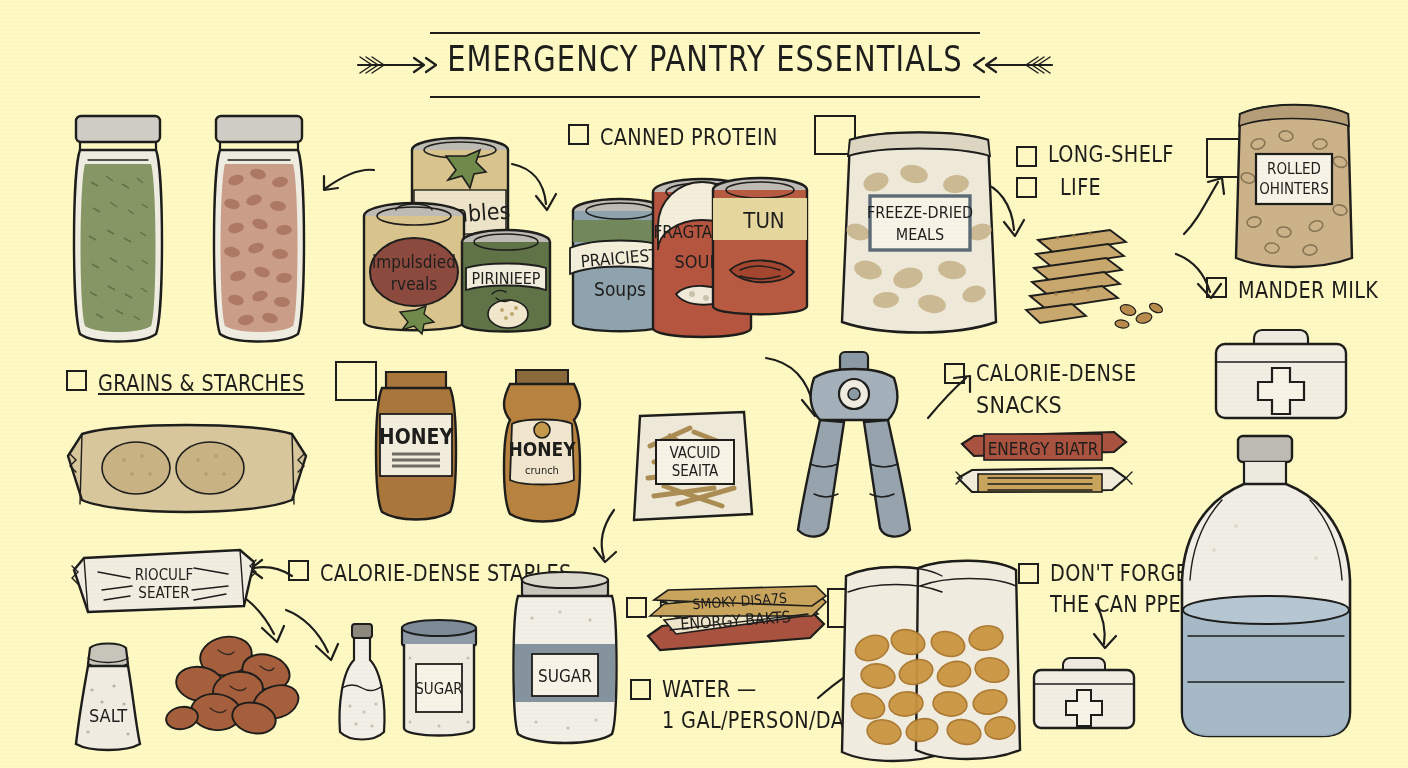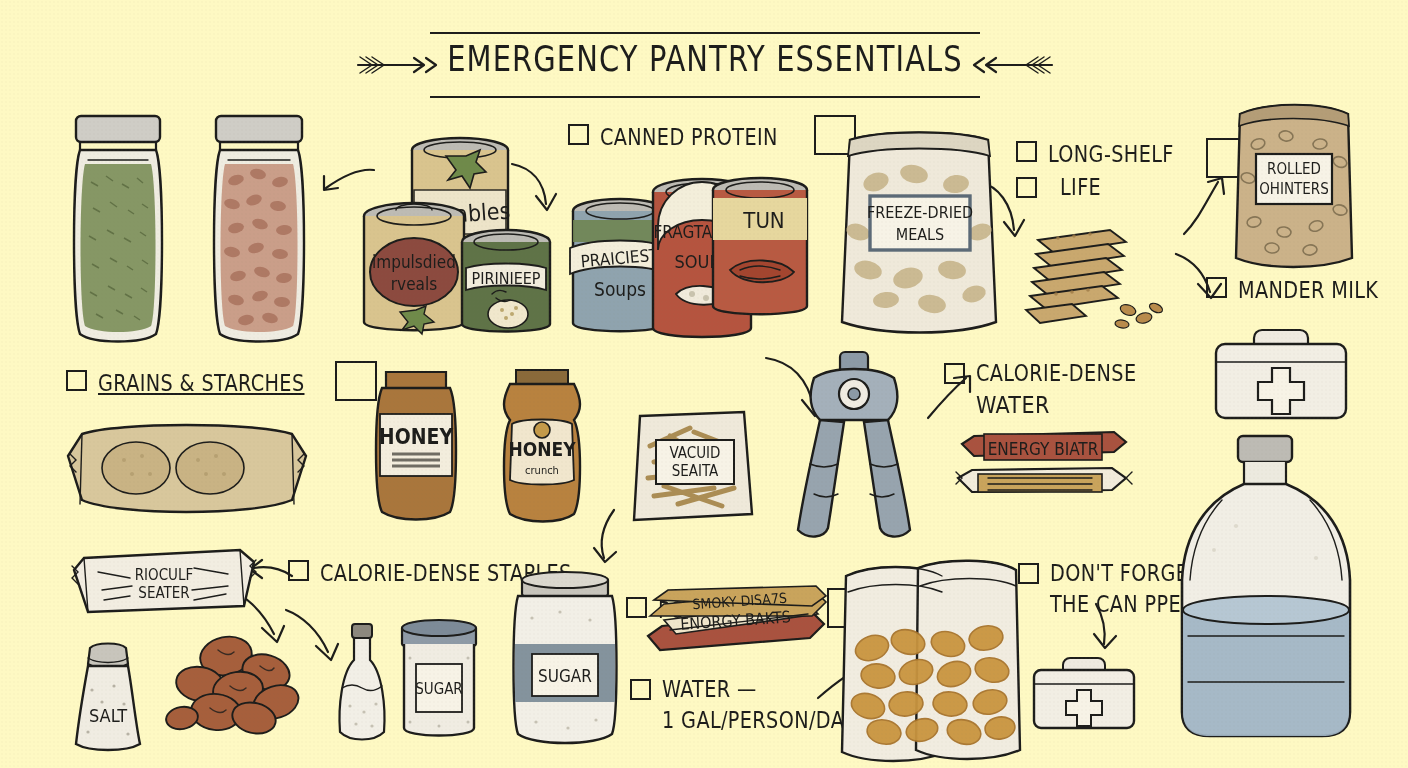--- a/index.html
+++ b/index.html
@@ -73,21 +73,21 @@
   </div>
 
   <div class="abs ck-row" style="left:568px;top:124px;">
     <span class="chk chk-sm"></span>
     <span class="label">CANNED PROTEIN</span>
     <span class="chk chk-lg" style="margin-left:12px;margin-top:-9px;"></span>
   </div>
 
   <div class="abs ck-row" style="left:1016px;top:141px;">
     <div class="ck-lines">
-      <div style="display:flex;align-items:flex-start;gap:11px;">
+      <div style="display:flex;align-items:flex-end;gap:11px;">
         <span class="chk chk-sm"></span>
         <span class="label">LONG-SHELF</span>
       </div>
       <div style="display:flex;align-items:center;gap:23px;margin-top:7px;">
         <span class="chk chk-sm"></span>
         <span class="label">LIFE</span>
       </div>
     </div>
     <span class="chk chk-lg" style="margin-left:12px;margin-top:-3px;"></span>
   </div>
@@ -103,21 +103,21 @@
     <span class="chk chk-lg" style="margin-left:4px;margin-top:-9px;"></span>
   </div>
 
   <div class="abs ck-row" style="left:944px;top:360px;gap:44px;">
     <div class="ck-lines">
       <div style="display:flex;align-items:center;gap:11px;">
         <span class="chk chk-sm"></span>
         <span class="label">CALORIE-DENSE</span>
       </div>
       <div style="margin-left:32px;margin-top:6px;">
-        <span class="label">WATER</span>
+        <span class="label">SNACKS</span>
       </div>
     </div>
     <span class="chk chk-lg" style="margin-left:62px;margin-top:-2px;"></span>
   </div>
 
   <div class="abs ck-row" style="left:288px;top:560px;">
     <span class="chk chk-sm"></span>
     <span class="label">CALORIE-DENSE STAPLES</span>
   </div>
 

